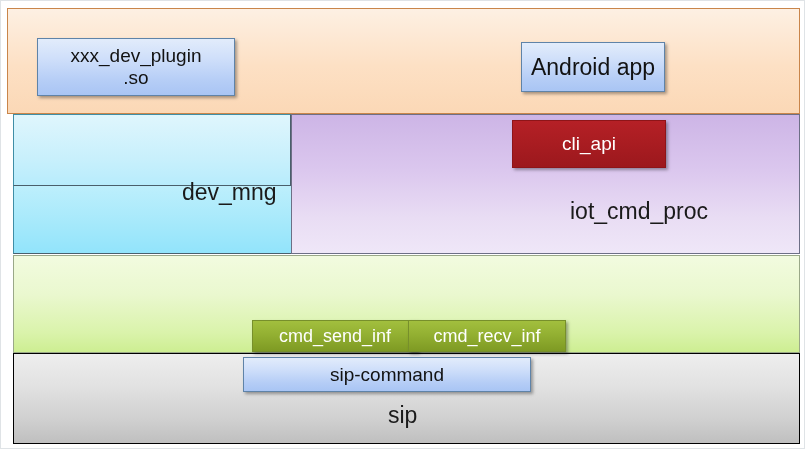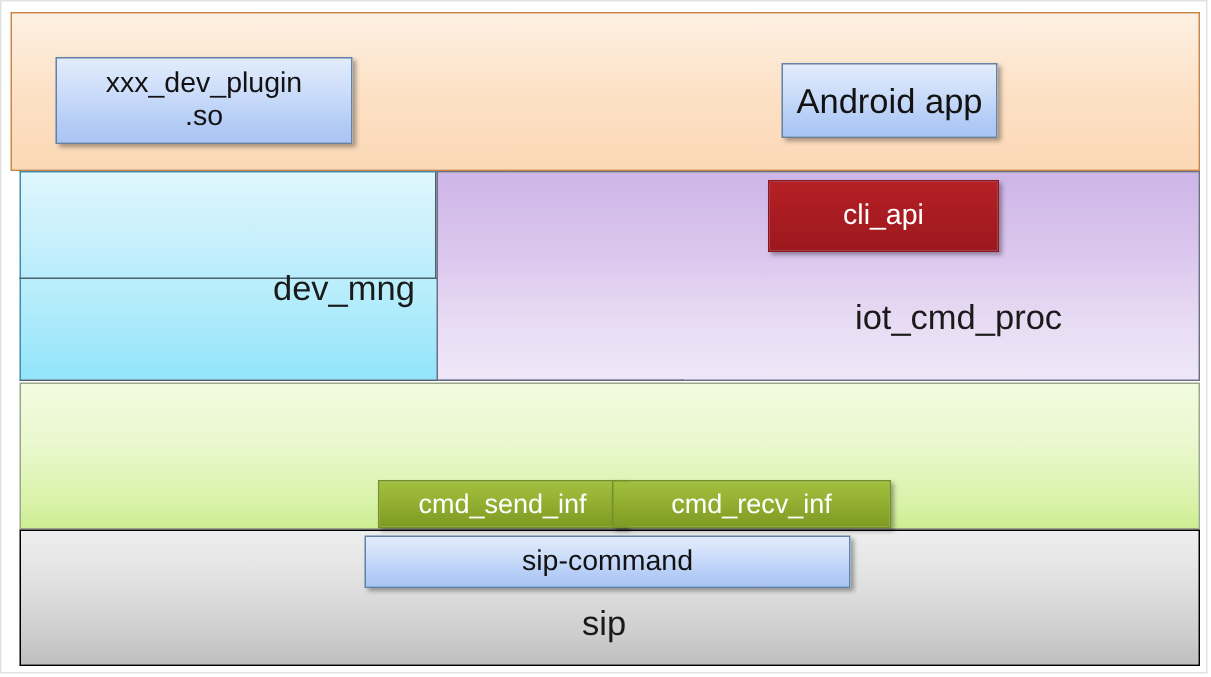--- a/index.html
+++ b/index.html
@@ -180,27 +180,27 @@
     font-size: 18px;
     height: 32px;
     top: 320px;
   }
   .box-cmd-send {
     left: 252px;
     width: 166px;
   }
   .box-cmd-recv {
     left: 408px;
-    width: 186px;
+    width: 158px;
   }
 
   .box-sip-command {
     left: 243px;
     top: 357px;
-    width: 324px;
+    width: 288px;
     height: 35px;
     font-size: 19px;
   }
 </style>
 </head>
 <body>
 
 <div id="canvas">
 
   <div class="outer-frame"></div>

